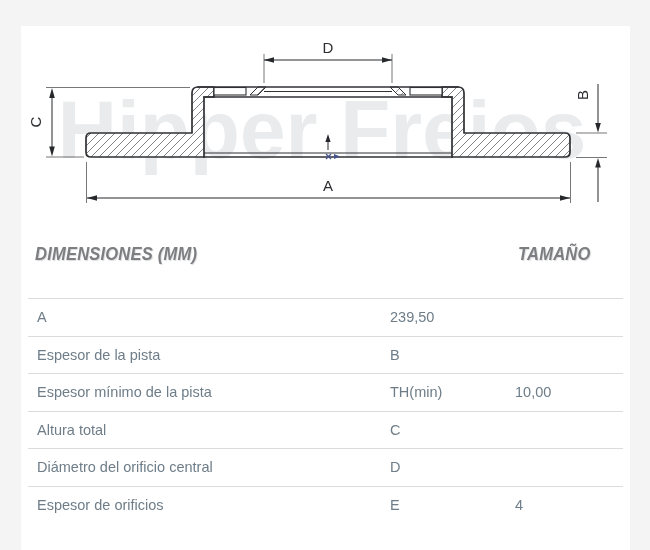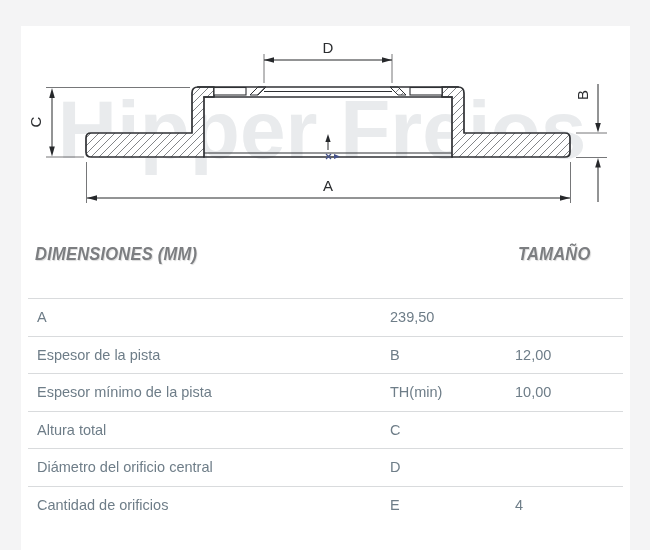--- a/index.html
+++ b/index.html
@@ -126,35 +126,34 @@
   </div>
 
   <div class="rows">
     <div class="row">
       <span>A</span>
       <span>239,50</span>
     </div>
     <div class="row">
       <span>Espesor de la pista</span>
       <span>B</span>
-      <span>12,00</span>
     </div>
     <div class="row">
       <span>Espesor mínimo de la pista</span>
       <span>TH(min)</span>
       <span>10,00</span>
     </div>
     <div class="row">
       <span>Altura total</span>
       <span>C</span>
     </div>
     <div class="row">
       <span>Diámetro del orificio central</span>
       <span>D</span>
     </div>
     <div class="row">
-      <span>Cantidad de orificios</span>
+      <span>Espesor de orificios</span>
       <span>E</span>
       <span>4</span>
     </div>
   </div>
 
 </div>
 
 </body></html>

